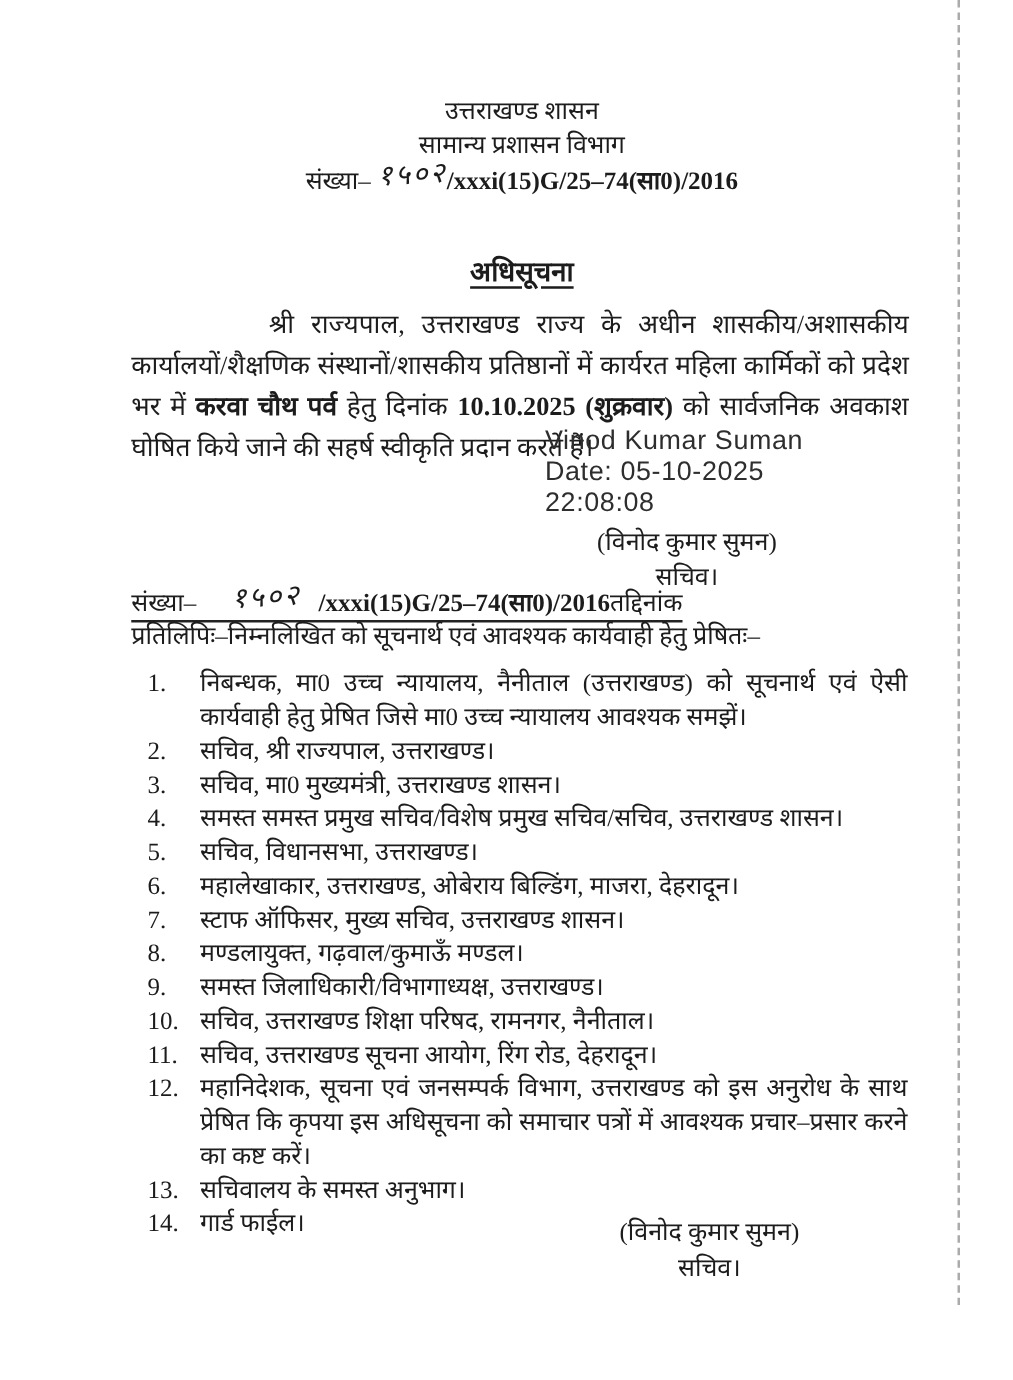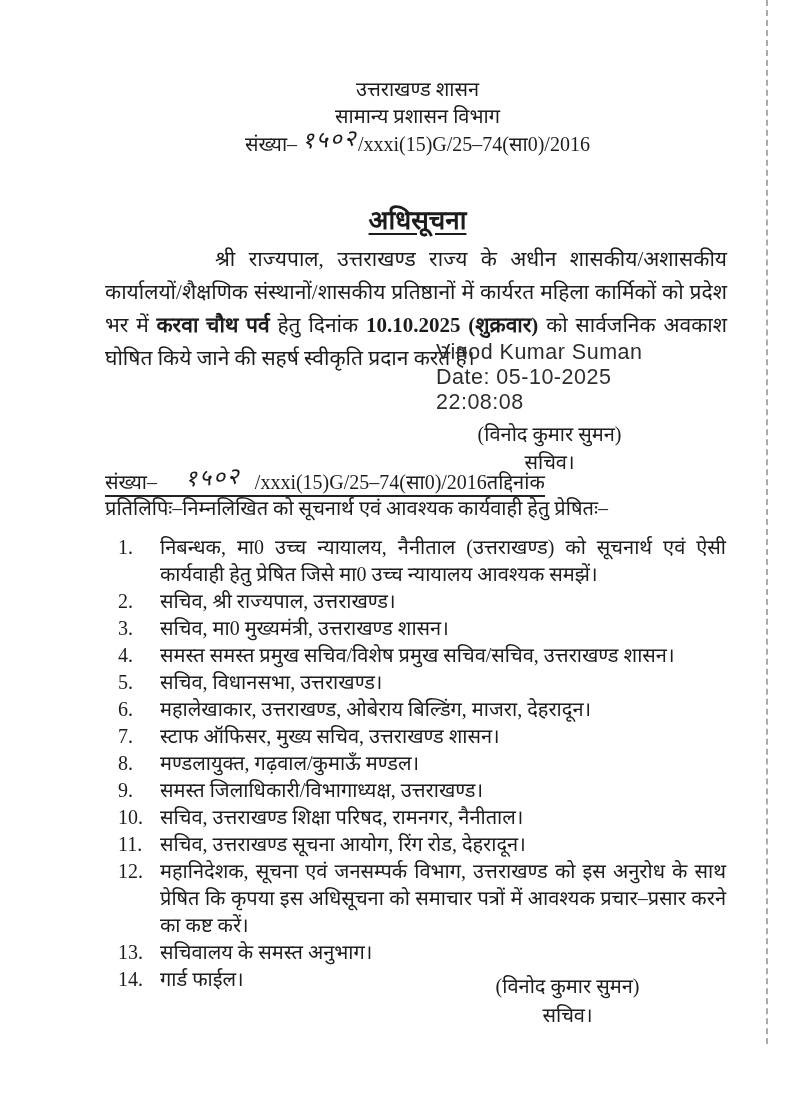--- a/index.html
+++ b/index.html
@@ -27,39 +27,39 @@
   .header-block {
     position: absolute;
     top: 76px;
     left: 110px;
     width: 615px;
     text-align: center;
     font-size: 20px;
     line-height: 27px;
   }
   .header-block .num-line { white-space: nowrap; }
-  .latin-bold { font-weight: normal; }
+  .latin-bold { font-weight: bold; }
 
   .hand {
     display: inline-block;
     font-style: italic;
     font-size: 23px;
     letter-spacing: 2px;
     position: relative;
     top: -4px;
     transform: rotate(-3deg);
   }
 
   .notif-title {
     position: absolute;
     top: 201px;
     left: 110px;
     width: 615px;
     text-align: center;
-    font-size: 26px;
+    font-size: 22px;
     font-weight: bold;
     text-decoration: underline;
     text-underline-offset: 4px;
   }
 
   .body-para {
     position: absolute;
     top: 243px;
     left: 105px;
     width: 622px;

